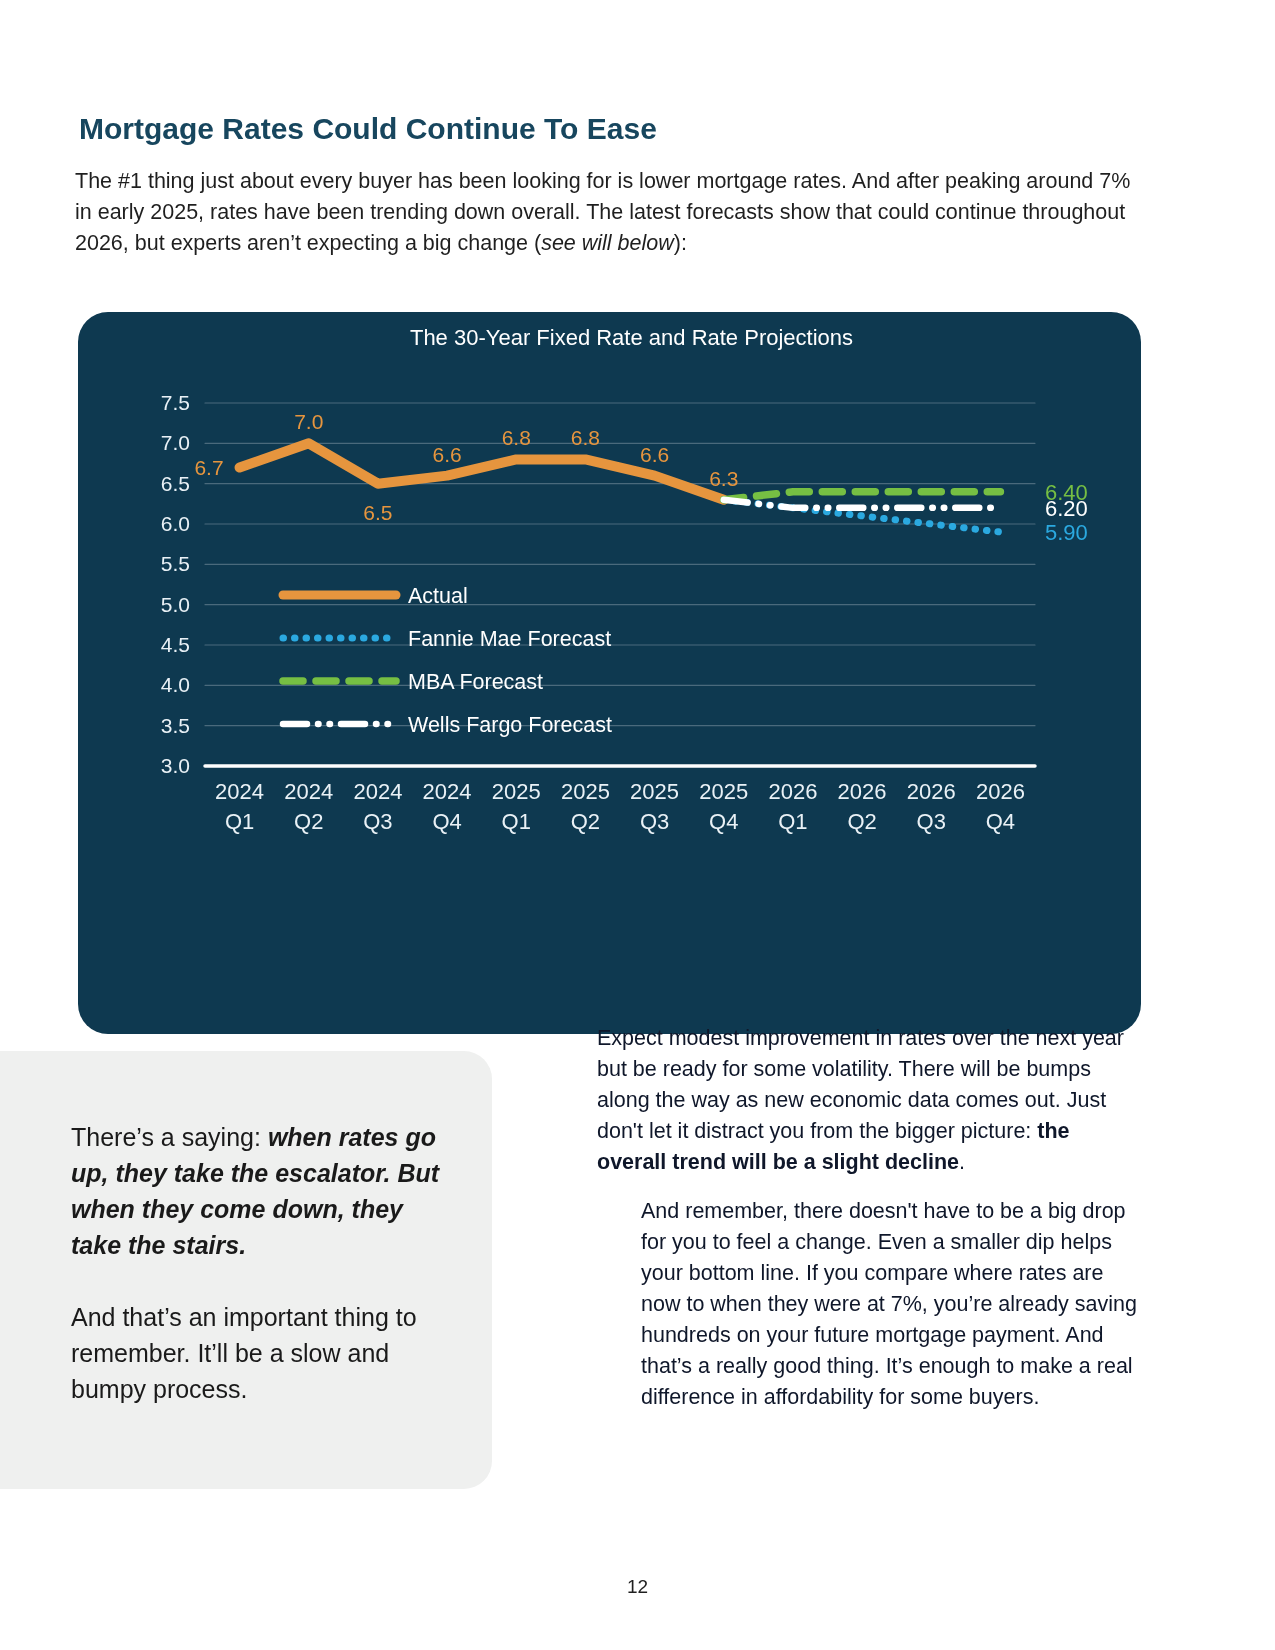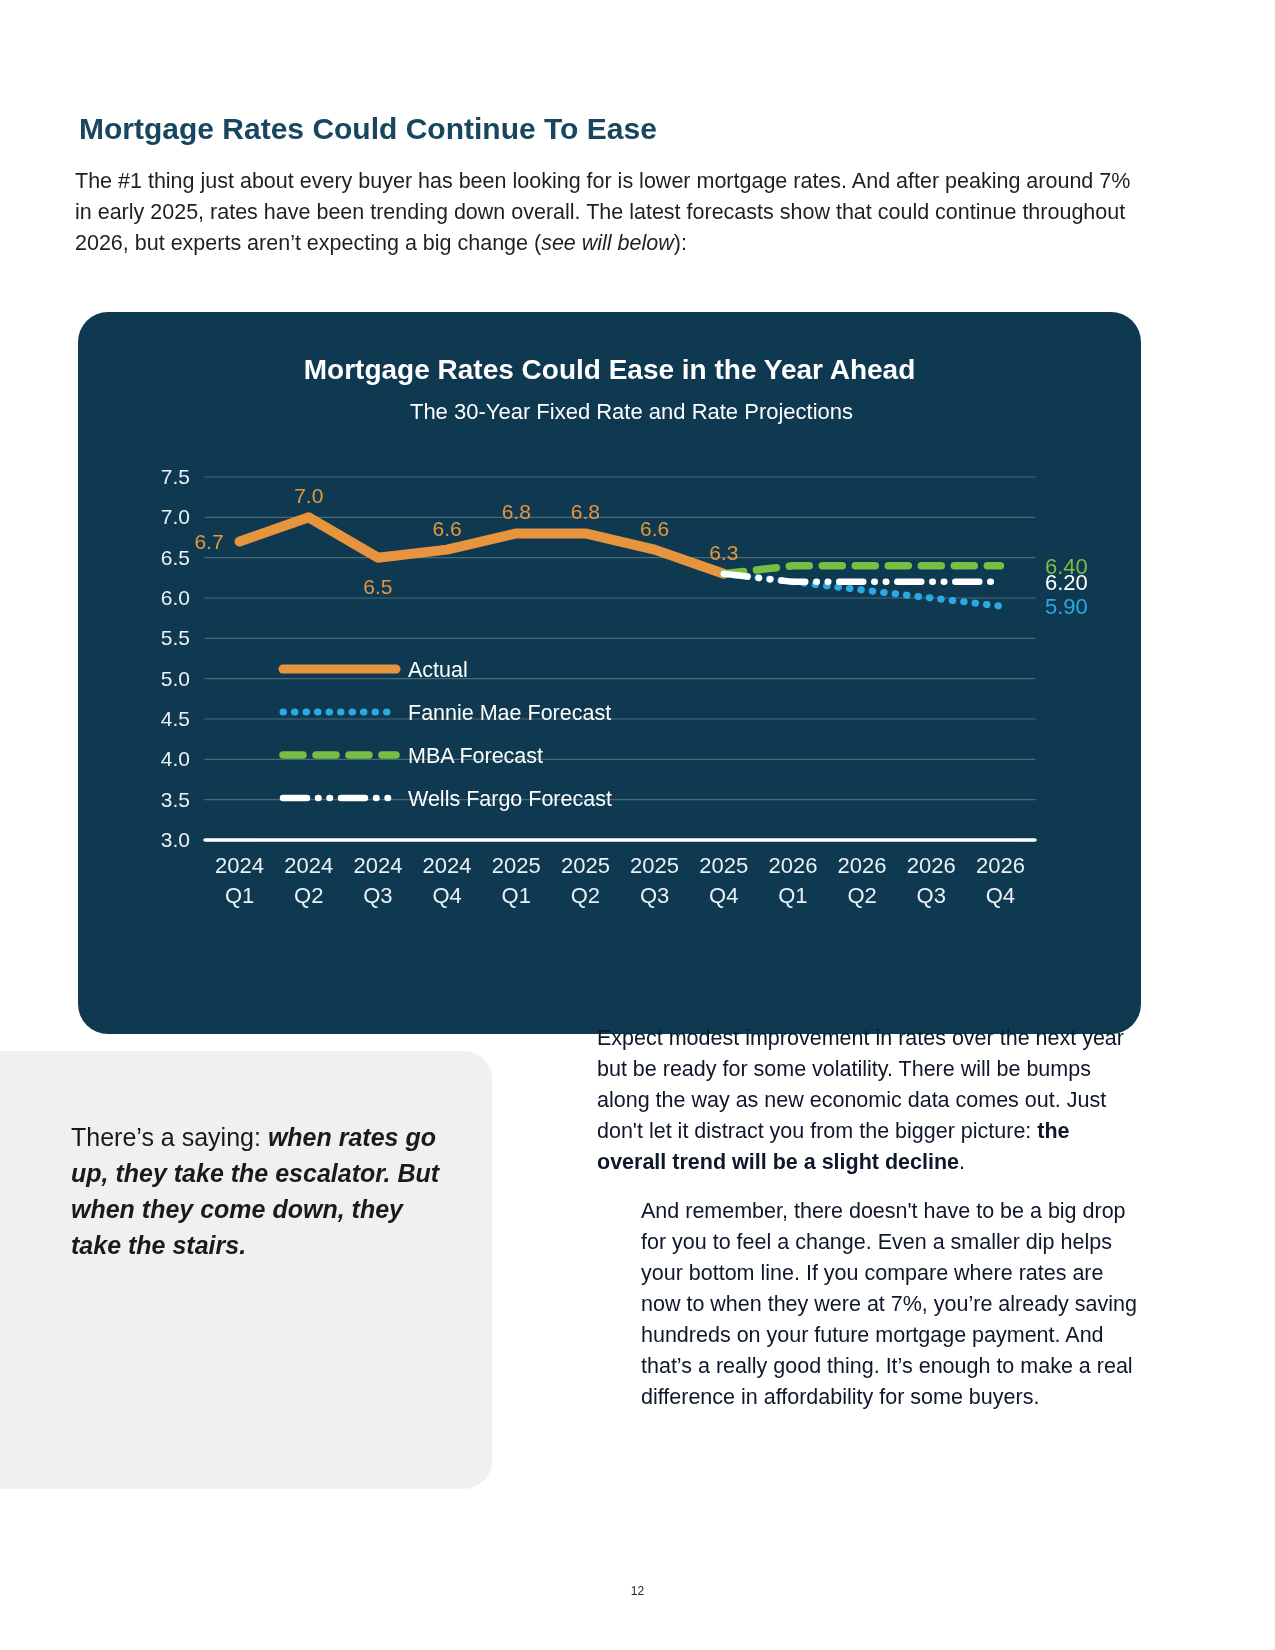--- a/index.html
+++ b/index.html
@@ -17,33 +17,32 @@
 
   .quote-box{position:absolute;left:0;top:1051px;width:492px;height:438px;background:#eff0ef;border-radius:0 28px 28px 0;box-sizing:border-box;padding:68px 50px 0 71px;}
   .quote{margin:0;font-size:25px;line-height:36px;color:#1a1a1a;}
   .quote .bi{font-style:italic;font-weight:bold;}
   .quote.follow{margin-top:36px;}
 
   .right-col{position:absolute;left:597px;top:1023px;width:545px;font-size:21.5px;line-height:31px;color:#0f172a;}
   .right-col p{margin:0;}
   .right-col p + p{margin-top:18px;margin-left:44px;}
 
-  .page-number{position:absolute;left:0;right:0;bottom:52px;text-align:center;font-size:12px;color:#1f1f1f;}
+  .page-number{position:absolute;left:0;right:0;bottom:52px;text-align:center;font-size:19px;color:#1f1f1f;}
 </style>
 </head>
 <body>
 
 <div class="page">
 
   <h1 class="heading">Mortgage Rates Could Continue To Ease</h1>
 
   <p class="intro"><span>The #1 thing just about every buyer has been looking for is lower mortgage rates. And after peaking around 7% in early 2025, rates have been trending down overall. The latest forecasts show that could continue throughout 2026, but experts aren’t expecting a big change (</span><i>see will below</i><span>):</span></p>
 
   <div class="chart-panel">
-    <div class="chart-title">Mortgage Rates Could Ease in the Year Ahead</div>
     <div class="chart-subtitle">The 30-Year Fixed Rate and Rate Projections</div>
     <svg id="chart-svg" class="chart-svg" width="1063" height="584" viewBox="0 0 1063 584" xmlns="http://www.w3.org/2000/svg">
         <line x1="127" x2="957" y1="52" y2="52" stroke="rgba(255,255,255,0.25)" stroke-width="1.2" stroke-linecap="round"></line>
         <text x="112" y="59" text-anchor="end" font-size="21" fill="#e9f1f6">7.5</text>
         <line x1="127" x2="957" y1="92.33333333333334" y2="92.33333333333334" stroke="rgba(255,255,255,0.25)" stroke-width="1.2" stroke-linecap="round"></line>
         <text x="112" y="99.33333333333334" text-anchor="end" font-size="21" fill="#e9f1f6">7.0</text>
         <line x1="127" x2="957" y1="132.66666666666669" y2="132.66666666666669" stroke="rgba(255,255,255,0.25)" stroke-width="1.2" stroke-linecap="round"></line>
         <text x="112" y="139.66666666666669" text-anchor="end" font-size="21" fill="#e9f1f6">6.5</text>
         <line x1="127" x2="957" y1="173" y2="173" stroke="rgba(255,255,255,0.25)" stroke-width="1.2" stroke-linecap="round"></line>
         <text x="112" y="180" text-anchor="end" font-size="21" fill="#e9f1f6">6.0</text>
@@ -104,20 +103,21 @@
         <text x="330" y="295" font-size="21.5" fill="#ffffff">Fannie Mae Forecast</text>
         <line x1="205" x2="318" y1="330" y2="330" stroke="#76bf43" stroke-width="7.5" stroke-linecap="round" stroke-dasharray="20 13"></line>
         <text x="330" y="338" font-size="21.5" fill="#ffffff">MBA Forecast</text>
         <line x1="205" x2="318" y1="373" y2="373" stroke="#ffffff" stroke-width="6.5" stroke-linecap="round" stroke-dasharray="24 11 0.5 11 0.5 11"></line>
         <text x="330" y="381" font-size="21.5" fill="#ffffff">Wells Fargo Forecast</text>
       </svg>
   </div>
 
   <div class="quote-box">
     <p class="quote"><span>There’s a saying: </span><strong class="bi">when rates go up, they take the escalator. But when they come down, they take the stairs.</strong></p>
+    <p class="quote follow">And that’s an important thing to remember. It’ll be a slow and bumpy process.</p>
   </div>
 
   <div class="right-col">
     <p><span>Expect modest improvement in rates over the next year but be ready for some volatility. There will be bumps along the way as new economic data comes out. Just don't let it distract you from the bigger picture: </span><strong>the overall trend will be a slight decline</strong><span>.</span></p>
     <p>And remember, there doesn't have to be a big drop for you to feel a change. Even a smaller dip helps your bottom line. If you compare where rates are now to when they were at 7%, you’re already saving hundreds on your future mortgage payment. And that’s a really good thing. It’s enough to make a real difference in affordability for some buyers.</p>
   </div>
 
   <div class="page-number">12</div>
 
 </div>

